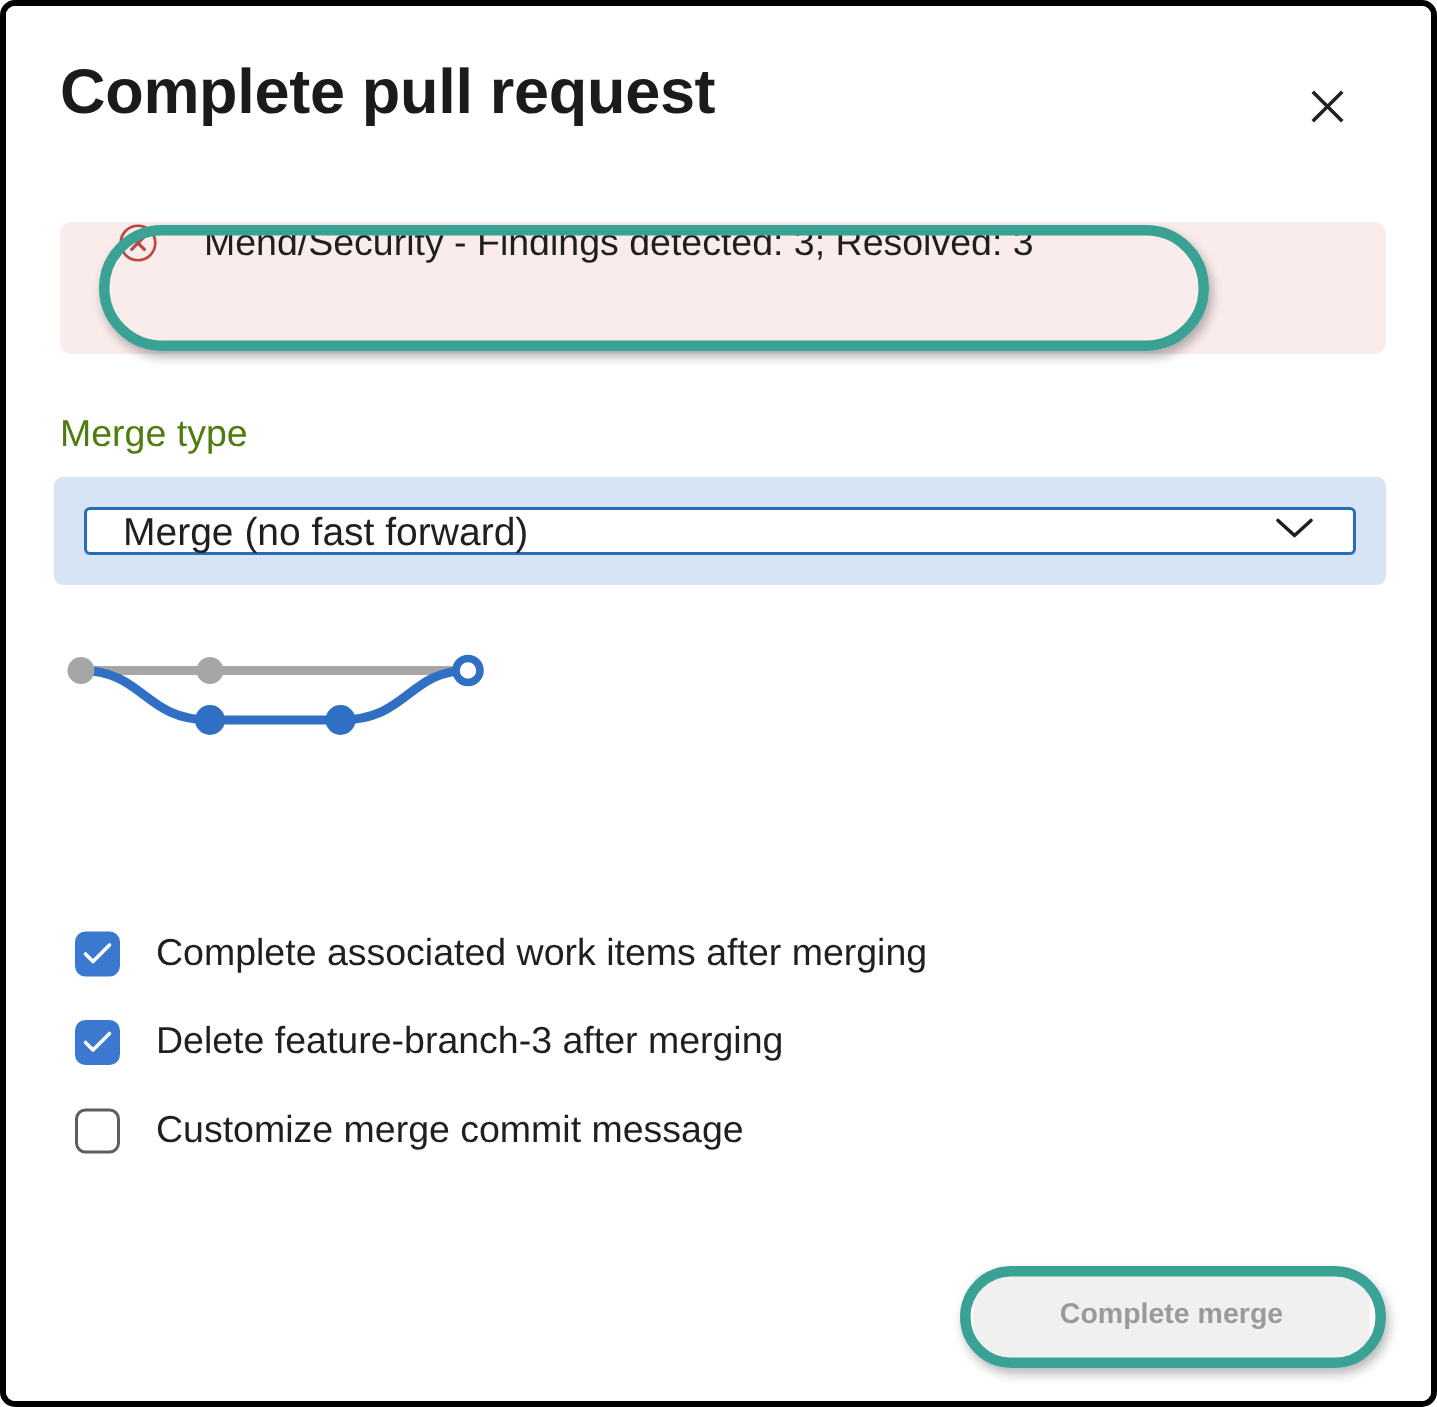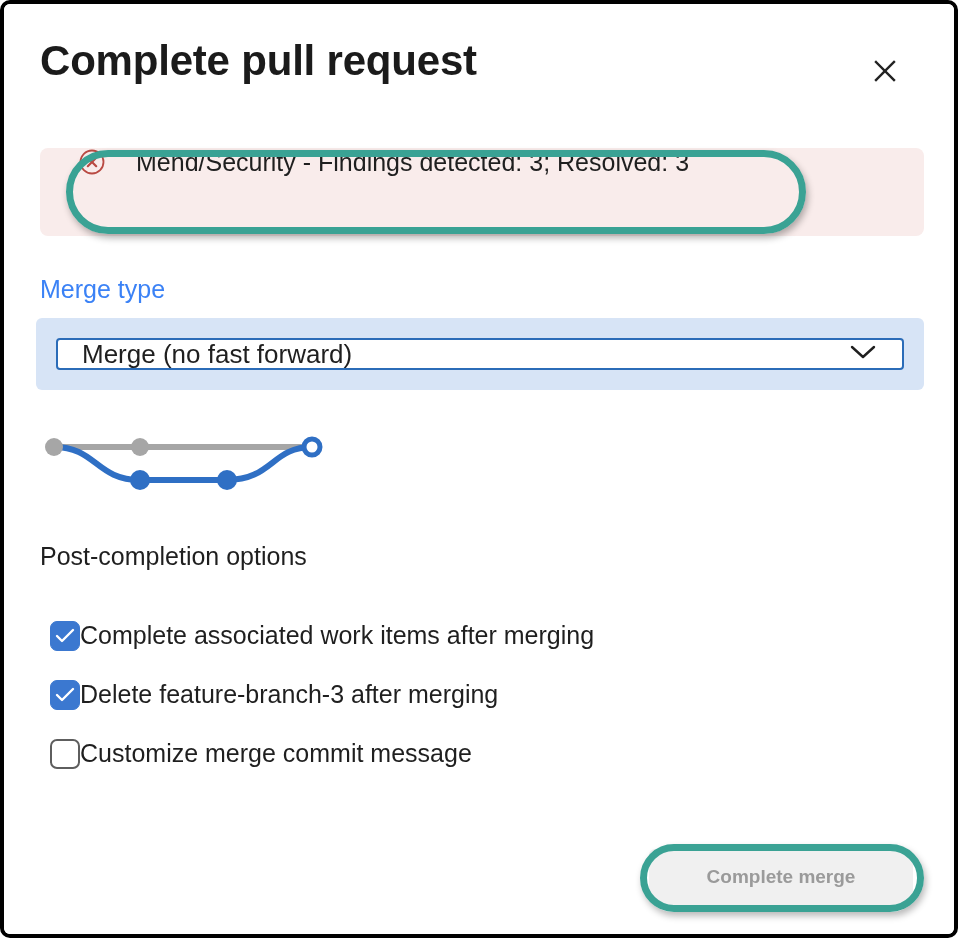--- a/index.html
+++ b/index.html
@@ -98,21 +98,21 @@
     pointer-events: none;
     box-shadow: 2px 4px 7px rgba(0,0,0,0.30);
   }
 
   
   .field-label {
     position: absolute;
     left: 36px;
     top: 271px;
     font-size: 25px;
-    color: #3b82f6;
+    color: #4d7c0f;
   }
   .select-wrap {
     position: absolute;
     left: 32px;
     top: 314px;
     width: 888px;
     height: 72px;
     box-sizing: border-box;
     border-radius: 6px;
     background: #d7e4f6;
@@ -183,20 +183,21 @@
   .cbox.checked {
     background: #3b78d0;
     border: 1px solid #3b78d0;
   }
   .cbox.unchecked {
     background: #ffffff;
     border: 2px solid #5e5e5e;
   }
   .cbox svg { display: block; }
   .opt-label {
+    margin-left: 24px;
     font-size: 25px;
     color: #1f1f1f;
     white-space: nowrap;
   }
 
   
   .btn-cancel {
     position: absolute;
     left: 482px;
     top: 845px;
@@ -290,21 +291,20 @@
         <circle cx="18" cy="19" r="9" fill="#a6a6a6"></circle>
         <circle cx="104" cy="19" r="9" fill="#a6a6a6"></circle>
 
         <circle cx="104" cy="52" r="10" fill="#2f6fc4"></circle>
         <circle cx="191" cy="52" r="10" fill="#2f6fc4"></circle>
 
         <circle cx="276" cy="19" r="8" fill="#ffffff" stroke="#2f6fc4" stroke-width="5"></circle>
       </svg>
     </div>
 
-    <div class="section-title">Post-completion options</div>
 
     <div class="opt-list">
 
       <div class="opt-row">
         <span class="cbox checked">
           <svg width="20" height="16" viewBox="0 0 20 16" aria-hidden="true">
             <polyline points="2,8 7,13 18,2" fill="none" stroke="#ffffff" stroke-width="2.4" stroke-linecap="round" stroke-linejoin="round"></polyline>
           </svg>
         </span>
         <span class="opt-label">Complete associated work items after merging</span>

